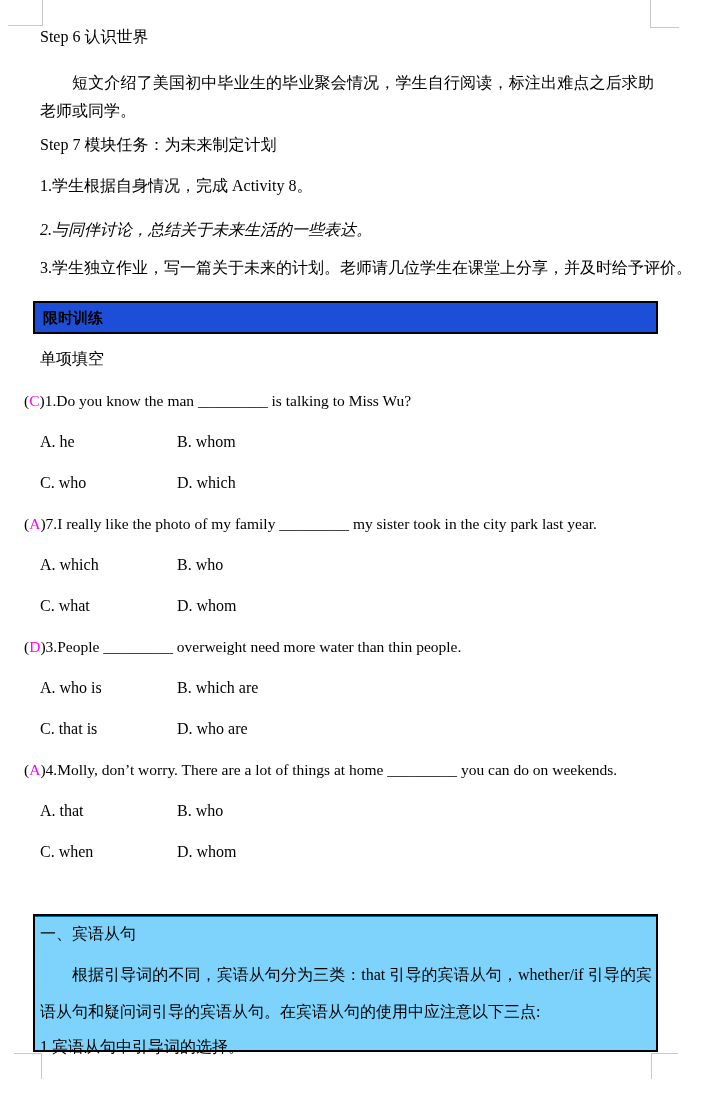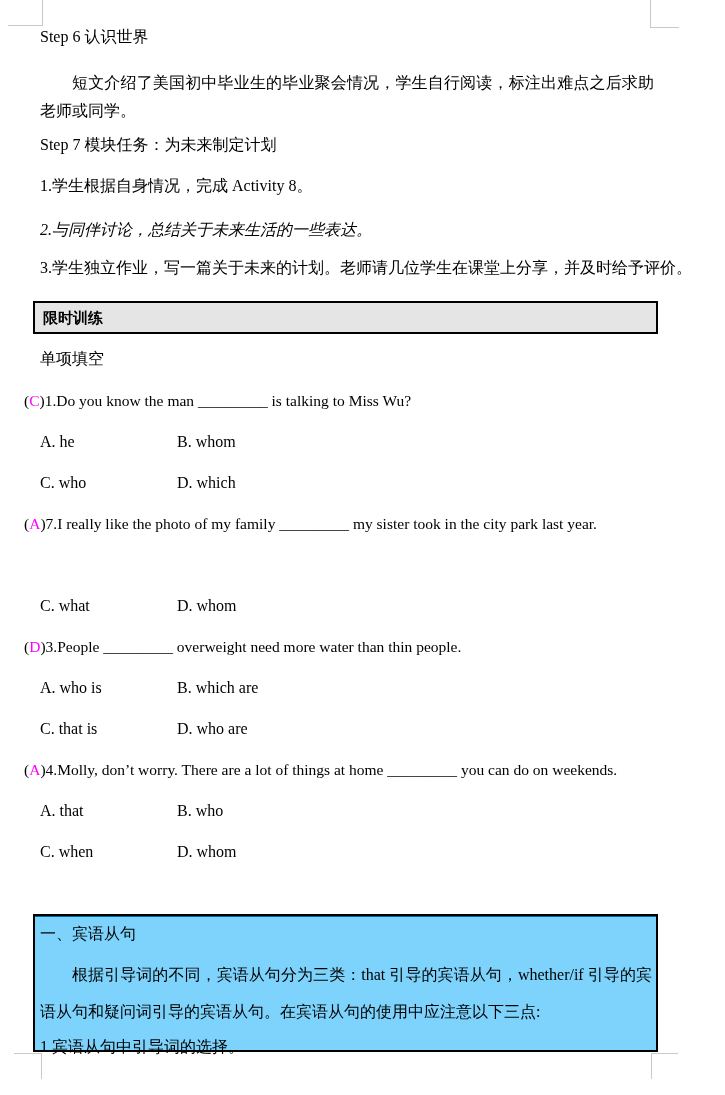--- a/index.html
+++ b/index.html
@@ -26,21 +26,21 @@
   .it1 { top:176px; }
   .it2 { top:220px;font-style:italic; }
   .it3 { top:258px; }
 
   .banner {
     position:absolute; left:33px; width:625px; box-sizing:border-box;
     border:2px solid #000; font-weight:bold; font-size:15px;
     font-family:"Liberation Sans","DejaVu Sans",sans-serif;
     padding-left:8px; color:#000;
   }
-  .banner-gray    { top:301px; height:33px; line-height:29px; background:#e5e5e5; }
+  .banner-gray    { top:301px; height:33px; line-height:29px; background:#1d4ed8; }
   .banner-magenta { top:914px; height:37px; line-height:33px; background:#0369a1; }
 
   .sect { top:349px; }
 
   .q { left:24px; font-size:15.5px; }
   .ans { color:#ff00ff; }
   .q1 { top:392px; } .o1a { top:433px; } .o1b { top:474px; }
   .q2 { top:515px; } .o2a { top:556px; } .o2b { top:597px; }
   .q3 { top:638px; } .o3a { top:679px; } .o3b { top:720px; }
   .q4 { top:761px; } .o4a { top:802px; } .o4b { top:843px; }
@@ -78,20 +78,21 @@
     <span>限时训练</span>
   </div>
 
   <p class="line sect">单项填空</p>
 
   <p class="line q q1"><span>(</span><span class="ans">C</span><span>)1.Do you know the man _________ is talking to Miss Wu?</span></p>
   <p class="line o1a"><span class="oa">A. he</span><span class="ob">B. whom</span></p>
   <p class="line o1b"><span class="oa">C. who</span><span class="ob">D. which</span></p>
 
   <p class="line q q2"><span>(</span><span class="ans">A</span><span>)7.I really like the photo of my family _________ my sister took in the city park last year.</span></p>
+  <p class="line o2a"><span class="oa">A. which</span><span class="ob">B. who</span></p>
   <p class="line o2b"><span class="oa">C. what</span><span class="ob">D. whom</span></p>
 
   <p class="line q q3"><span>(</span><span class="ans">D</span><span>)3.People _________ overweight need more water than thin people.</span></p>
   <p class="line o3a"><span class="oa">A. who is</span><span class="ob">B. which are</span></p>
   <p class="line o3b"><span class="oa">C. that is</span><span class="ob">D. who are</span></p>
 
   <p class="line q q4"><span>(</span><span class="ans">A</span><span>)4.Molly, don’t worry. There are a lot of things at home _________ you can do on weekends.</span></p>
   <p class="line o4a"><span class="oa">A. that</span><span class="ob">B. who</span></p>
   <p class="line o4b"><span class="oa">C. when</span><span class="ob">D. whom</span></p>
 

